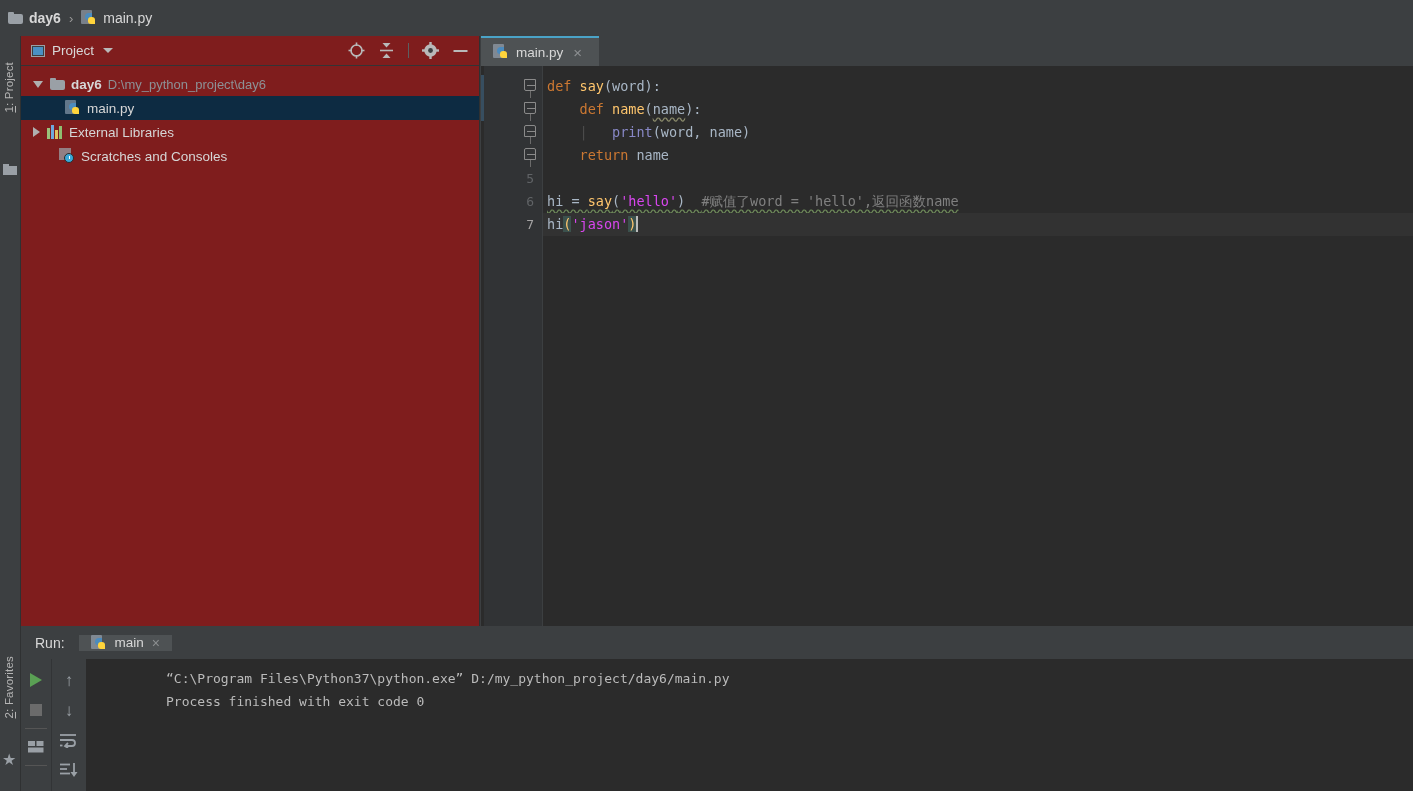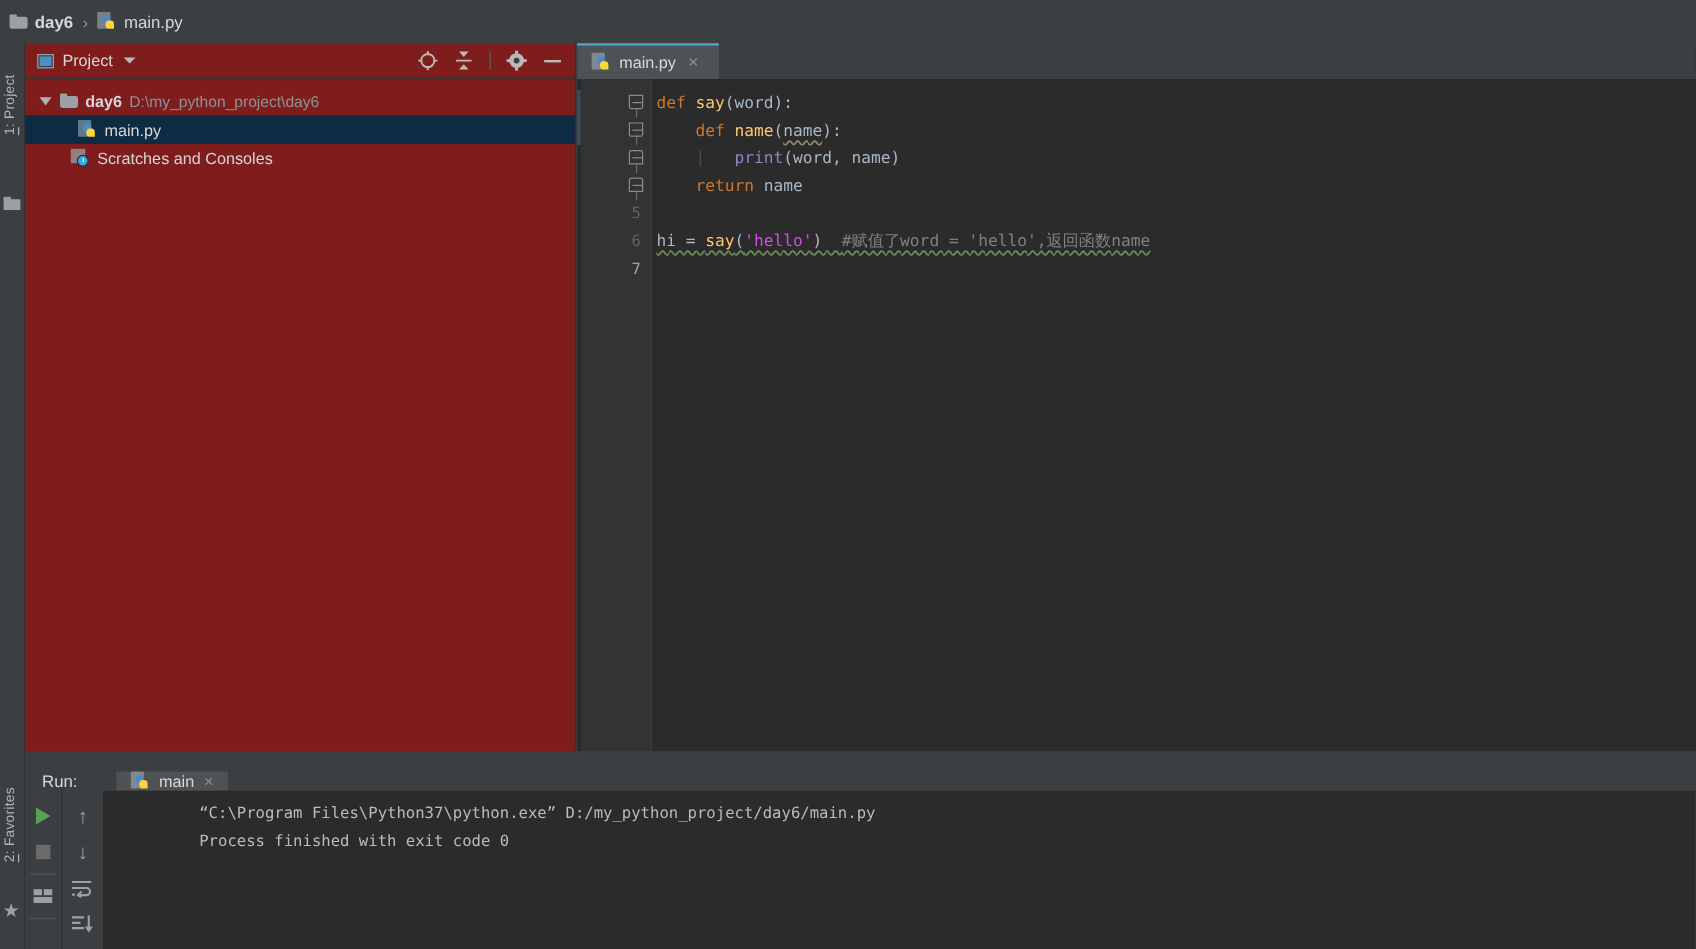--- a/index.html
+++ b/index.html
@@ -176,21 +176,21 @@
     text-decoration: underline; text-decoration-style: wavy;
     text-decoration-color:#8a8a6a; text-underline-offset:3px;
   }
   .paren-hl { background:#3b514d; }
   .caret { display:inline-block; width:1.5px; height:16px; background:#bbbbbb;
            vertical-align:-3px; }
   .indent-guide { color:#4b4b4b; }
 
   
   .run-panel { position:absolute; left:21px; top:626px; width:1392px; height:165px; background:#3c3f41; }
-  .run-tabbar { height:33px; display:flex; align-items:flex-end;gap:18px; }
+  .run-tabbar { height:33px; display:flex; align-items:center; }
   .run-label {
     display:flex; align-items:center; padding:0 14px 0 14px;
     font-size:14px; color:#d8d8d8;
   }
   .run-tab {
     display:flex; align-items:center; gap:8px; padding:0 12px;
     background:#4e5254; font-size:13.5px; color:#d8d8d8;
   }
   .run-tab .tclose { font-size:14px; color:#8c8f91; }
 
@@ -289,20 +289,30 @@
 
       <div class="row selected indent1">
         <span class="ico-py">
             <span class="pg"></span>
             <span class="sb"></span>
             <span class="sy"></span>
           </span>
         <span class="name">main.py</span>
       </div>
 
+      <div class="row">
+        <span class="tri"></span>
+        <span class="ico-lib">
+            <i></i>
+            <i></i>
+            <i></i>
+            <i></i>
+          </span>
+        <span class="name">External Libraries</span>
+      </div>
 
       <div class="row" style="padding-left:38px">
         <span class="ico-scratch">
             <span class="pad"></span>
             <span class="clk"></span>
           </span>
         <span class="name">Scratches and Consoles</span>
       </div>
     </div>
   </div>
@@ -354,20 +364,21 @@
         </div>
       </div>
 
       <div class="code">
         <div class="cline"><span class="kw">def</span> <span class="fn">say</span><span class="pl">(word):</span></div>
         <div class="cline"><span class="pl">    </span><span class="kw">def</span> <span class="fn">name</span><span class="pl">(</span><span class="pl squiggle-gray">name</span><span class="pl">):</span></div>
         <div class="cline"><span class="pl">    </span><span class="indent-guide">|</span><span class="pl">   </span><span class="bi">print</span><span class="pl">(word, name)</span></div>
         <div class="cline"><span class="pl">    </span><span class="kw">return</span> <span class="pl">name</span></div>
         <div class="cline"><span class="pl"> </span></div>
         <div class="cline"><span class="pl squiggle">hi = </span><span class="fn squiggle">say</span><span class="pl squiggle">(</span><span class="str squiggle">'hello'</span><span class="pl squiggle">)  </span><span class="cm squiggle">#赋值了word = 'hello',返回函数name</span></div>
+        <div class="cline current"><span class="pl">hi</span><span class="fn paren-hl">(</span><span class="str">'jason'</span><span class="fn paren-hl">)</span><span class="caret"></span></div>
       </div>
     </div>
   </div>
 
   <div class="vstrip-bottom">
     <div class="vtext"><u>2</u><span>: Favorites</span></div>
   </div>
   <div class="star">★</div>
 
   <div class="run-panel">

